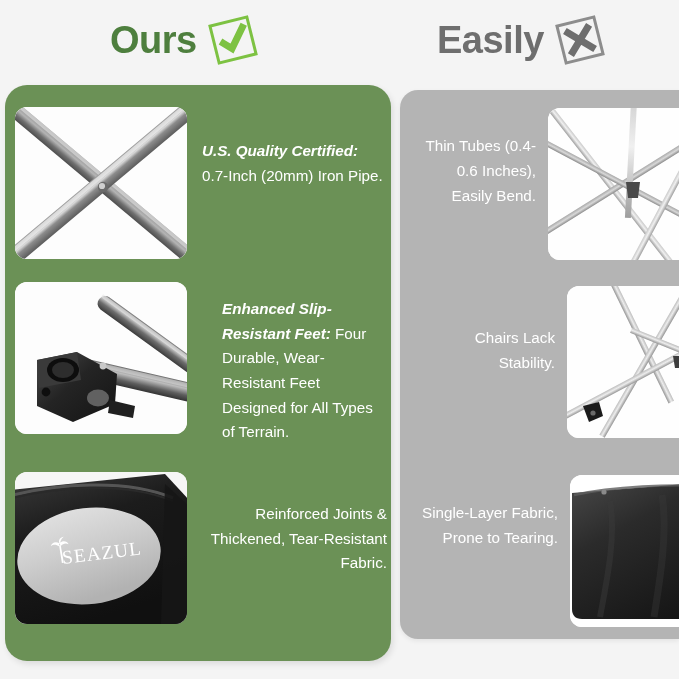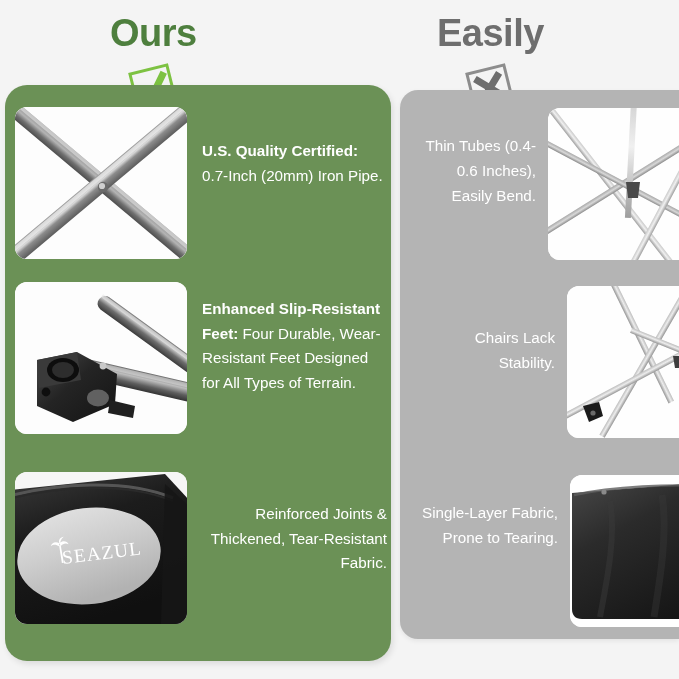--- a/index.html
+++ b/index.html
@@ -22,21 +22,20 @@
     left: 0;
     width: 679px;
     height: 85px;
   }
   .hdr {
     position: absolute;
     display: flex;
     align-items: center;
     gap: 10px;
     top: 14px;
-    flex-direction: column;
   }
   .hdr-ours { left: 110px; }
   .hdr-others { left: 437px; }
   .hdr-text {
     font-size: 38px;
     font-weight: bold;
     letter-spacing: -0.5px;
     line-height: 1;
   }
   .hdr-ours .hdr-text { color: #4e7f3e; }
@@ -95,23 +94,23 @@
     position: relative;
   }
   .ours-text {
     color: #ffffff;
     font-size: 15.2px;
     line-height: 1.62;
     padding-left: 15px;
     padding-top: 32px;
     max-width: 185px;
   }
-  .ours-row-1 .ours-text { padding-top: 15px; }
+  .ours-row-1 .ours-text { padding-top: 15px; margin-left: 20px; }
   .ours-row-2 .ours-text { padding-top: 30px; text-align: right; }
-  .ours-text b { font-weight: bold; }
+  .ours-text b { font-weight: bold; font-style: italic; }
 
   
   .others-row {
     position: absolute;
     display: flex;
     align-items: flex-start;
     justify-content: flex-end;
   }
   .others-row-0 { top: 18px; left: 0px; width: 279px; margin-left: 24px; }
   .others-row-1 { top: 196px; left: 0px; width: 322px; }

